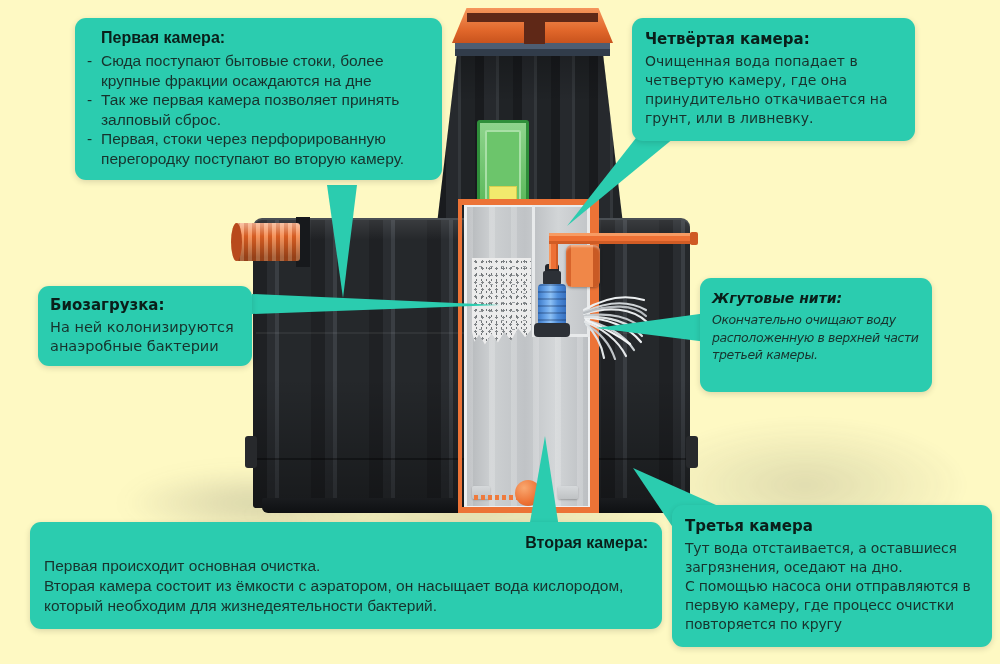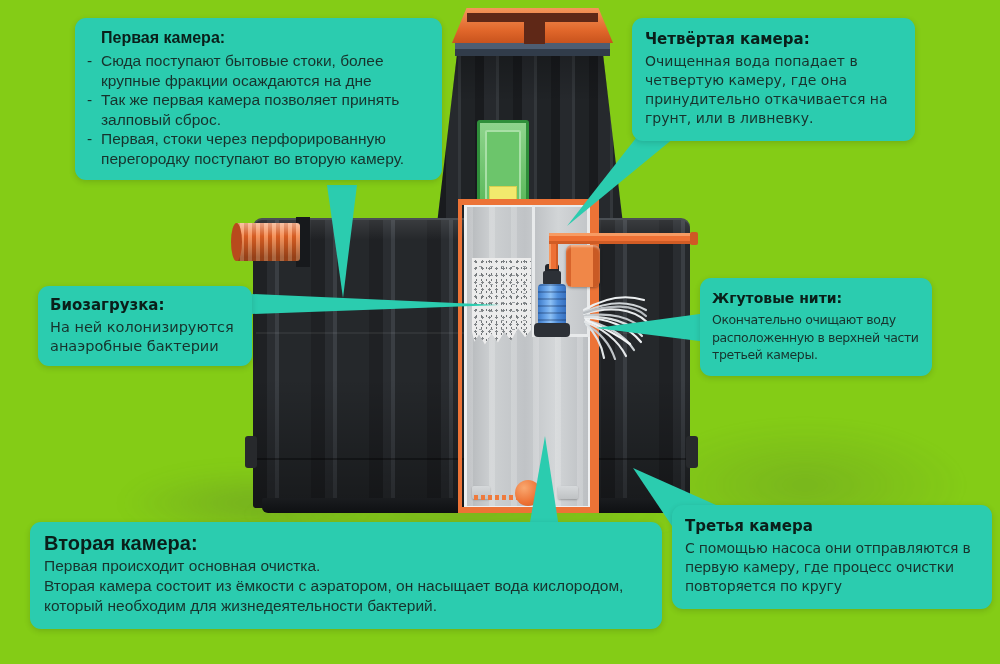--- a/index.html
+++ b/index.html
@@ -1,17 +1,17 @@
 <!DOCTYPE html>
 <html style="--c-accent: #2bccaf; --c-ink: #0a1f1a; --c-text: #17332d; --c-orange: #ee7438; --c-tank: #26292c; --c-pump-blue: #5b9be4; --c-green: #57b757; --c-yellow: #f2e96d;"><head>
 <meta charset="utf-8">
 <style>
   html,body{margin:0;padding:0;background:#fff;}
   .canvas{
-    position:relative;width:1000px;height:664px;background:#84cc16;overflow:hidden;
+    position:relative;width:1000px;height:664px;background:#fef9c3;overflow:hidden;
     font-family:"DejaVu Sans",sans-serif;
   }
   .canvas *{box-sizing:border-box;}
   .abs{position:absolute;}
 
   
   .shadow{position:absolute;border-radius:50%;filter:blur(9px);background:radial-gradient(closest-side,rgba(60,64,68,0.20),rgba(60,64,68,0));}
   .s-left{left:120px;top:468px;width:260px;height:70px;}
   .s-right{left:640px;top:420px;width:330px;height:130px;opacity:.8;}
   .s-bottom{left:230px;top:488px;width:480px;height:52px;opacity:.9;}
@@ -106,24 +106,24 @@
     color:var(--c-text,#17332d);box-shadow:0 2px 6px rgba(0,0,0,0.14);}
   .callout h3{margin:0 0 3px 0;font-size:15px;line-height:20px;color:var(--c-ink,#0a1f1a);}
   .sans{font-family:"Liberation Sans",sans-serif;}
   .box1{left:75px;top:18px;width:367px;padding:10px 14px 12px 12px;font-size:15.5px;line-height:19.5px;}
   .box1 h3{font-size:16px;margin-left:14px;}
   .box1 ul{margin:0;padding:0;list-style:none;}
   .box1 li{display:flex;}
   .box1 .dash{flex:none;width:14px;}
   .box2{left:632px;top:18px;width:283px;padding:11px 13px 13px 13px;font-size:14px;line-height:19px;}
   .box3{left:38px;top:286px;width:214px;padding:9px 12px 10px 12px;font-size:14.5px;line-height:19px;}
-  .box4{left:700px;top:278px;width:232px;padding:10px 12px 12px 12px;font-size:12.5px;line-height:17.5px;letter-spacing:-0.4px;}
+  .box4{left:700px;top:278px;width:232px;padding:10px 12px 28px 12px;font-size:12.5px;line-height:17.5px;letter-spacing:-0.4px;font-style:italic;}
   .box4 h3{font-size:14px;letter-spacing:0;}
   .box5{left:30px;top:522px;width:632px;padding:11px 14px 13px 14px;font-size:15.5px;line-height:20px;}
-  .box5 h3{font-size:20px;}
+  .box5 h3{font-size:16px;text-align:right;}
   .box6{left:672px;top:505px;width:320px;padding:11px 13px 13px 13px;font-size:14px;line-height:19px;letter-spacing:-0.2px;}
   .box6 h3{font-size:15px;letter-spacing:0;}
   .callout p{margin:0;}
 </style>
 </head>
 <body>
 
 <div class="canvas">
 
   <div class="shadow s-left"></div>
@@ -230,16 +230,17 @@
   </div>
 
   <div class="callout box5 sans">
     <h3>Вторая камера:</h3>
     <p>Первая происходит основная очистка.</p>
     <p>Вторая камера состоит из ёмкости с аэратором, он насыщает вода кислородом, который необходим для жизнедеятельности бактерий.</p>
   </div>
 
   <div class="callout box6">
     <h3>Третья камера</h3>
+    <p>Тут вода отстаивается, а оставшиеся загрязнения, оседают на дно.</p>
     <p>С помощью насоса они отправляются в первую камеру, где процесс очистки повторяется по кругу</p>
   </div>
 
 </div>
 
 </body></html>

